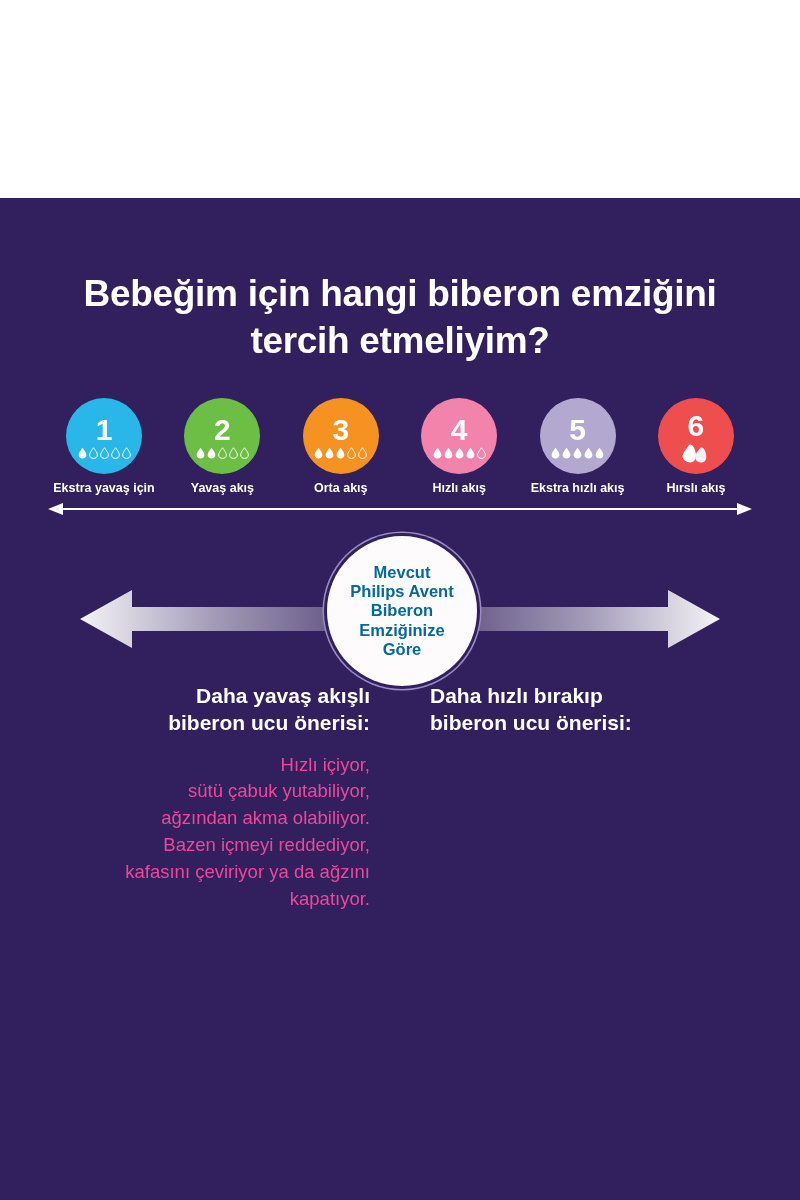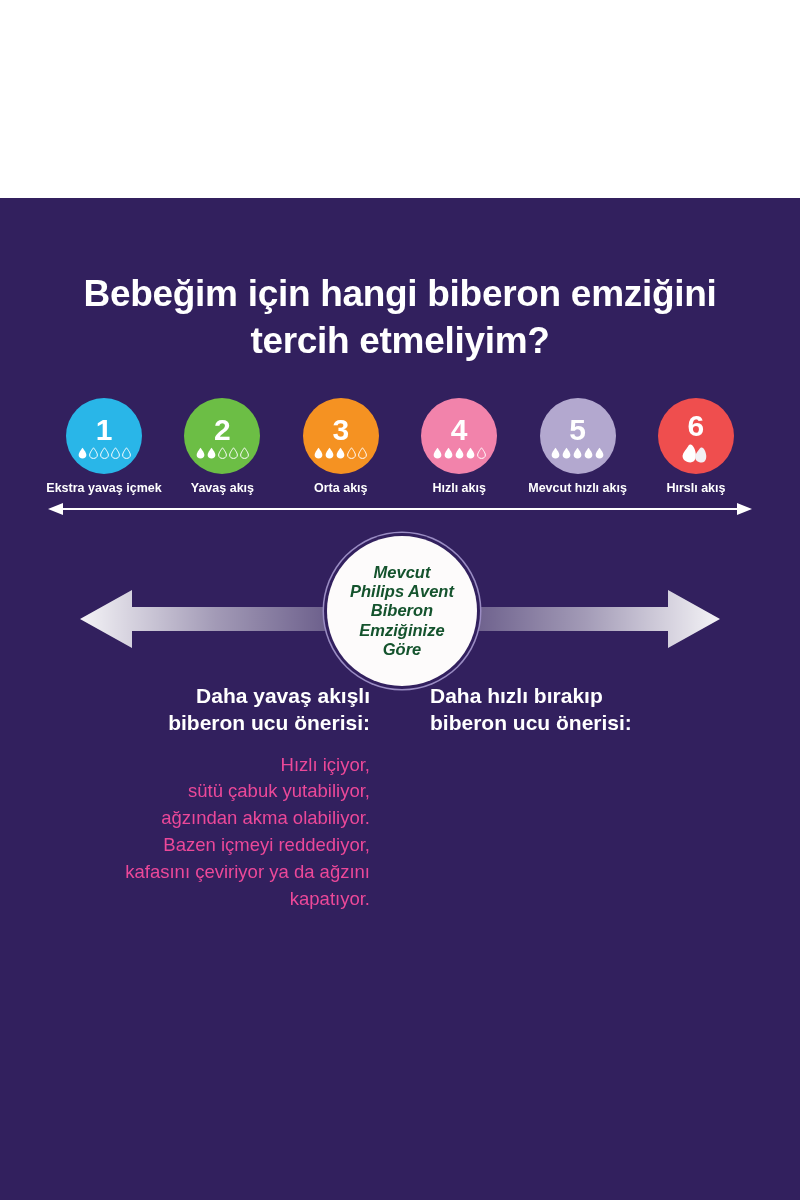--- a/index.html
+++ b/index.html
@@ -129,28 +129,27 @@
     height: 150px;
     border-radius: 50%;
     background: #fdfbfb;
     box-shadow: 0 0 0 3px #32205e, 0 0 0 4.5px #9b8dc4;
     display: flex;
     align-items: center;
     justify-content: center;
     z-index: 5;
   }
   .center-text {
-    color: #14532d;
+    color: #0369a1;
     font-size: 16.5px;
     font-weight: bold;
     line-height: 1.17;
     text-align: center;
     padding: 0 6px;
     white-space: pre-line;
-    font-style: italic;
   }
 
   
   .cols {
     position: absolute;
     left: 45px;
     top: 484px;
     width: 710px;
     display: flex;
     justify-content: space-between;
@@ -201,21 +200,21 @@
               <path d="M5 0.7 C5 0.7 9.3 6.0 9.3 8.7 C9.3 11.1 7.4 12.5 5 12.5 C2.6 12.5 0.7 11.1 0.7 8.7 C0.7 6.0 5 0.7 5 0.7 Z" fill="none" stroke="#ffffff" stroke-width="1.1"></path>
             </svg>
             <svg class="drop" viewBox="0 0 10 13">
               <path d="M5 0.7 C5 0.7 9.3 6.0 9.3 8.7 C9.3 11.1 7.4 12.5 5 12.5 C2.6 12.5 0.7 11.1 0.7 8.7 C0.7 6.0 5 0.7 5 0.7 Z" fill="none" stroke="#ffffff" stroke-width="1.1"></path>
             </svg>
             <svg class="drop" viewBox="0 0 10 13">
               <path d="M5 0.7 C5 0.7 9.3 6.0 9.3 8.7 C9.3 11.1 7.4 12.5 5 12.5 C2.6 12.5 0.7 11.1 0.7 8.7 C0.7 6.0 5 0.7 5 0.7 Z" fill="none" stroke="#ffffff" stroke-width="1.1"></path>
             </svg>
           </span>
       </div>
-      <div class="scale-label">Ekstra yavaş içmek</div>
+      <div class="scale-label">Ekstra yavaş için</div>
     </div>
 
     <div class="scale-item">
       <div class="scale-circle" style="background: rgb(108, 190, 69);">
         <span class="scale-num">2</span>
         <span class="drops">
             <svg class="drop" viewBox="0 0 10 13">
               <path d="M5 0.7 C5 0.7 9.3 6.0 9.3 8.7 C9.3 11.1 7.4 12.5 5 12.5 C2.6 12.5 0.7 11.1 0.7 8.7 C0.7 6.0 5 0.7 5 0.7 Z" fill="#ffffff"></path>
             </svg>
             <svg class="drop" viewBox="0 0 10 13">
@@ -297,21 +296,21 @@
               <path d="M5 0.7 C5 0.7 9.3 6.0 9.3 8.7 C9.3 11.1 7.4 12.5 5 12.5 C2.6 12.5 0.7 11.1 0.7 8.7 C0.7 6.0 5 0.7 5 0.7 Z" fill="#ffffff"></path>
             </svg>
             <svg class="drop" viewBox="0 0 10 13">
               <path d="M5 0.7 C5 0.7 9.3 6.0 9.3 8.7 C9.3 11.1 7.4 12.5 5 12.5 C2.6 12.5 0.7 11.1 0.7 8.7 C0.7 6.0 5 0.7 5 0.7 Z" fill="#ffffff"></path>
             </svg>
             <svg class="drop" viewBox="0 0 10 13">
               <path d="M5 0.7 C5 0.7 9.3 6.0 9.3 8.7 C9.3 11.1 7.4 12.5 5 12.5 C2.6 12.5 0.7 11.1 0.7 8.7 C0.7 6.0 5 0.7 5 0.7 Z" fill="#ffffff"></path>
             </svg>
           </span>
       </div>
-      <div class="scale-label">Mevcut hızlı akış</div>
+      <div class="scale-label">Ekstra hızlı akış</div>
     </div>
 
     <div class="scale-item">
       <div class="scale-circle" style="background: rgb(239, 78, 78);">
         <span class="scale-num">6</span>
         <span class="blob-icon">
           <svg viewBox="0 0 30 20" width="30" height="20" aria-hidden="true">
             <path d="M9.5 19.4 C4.2 19.4 1.2 16.2 1.6 12.6 C2.0 9.0 5.2 6.4 7.0 3.4 C8.0 1.6 9.8 1.0 11.2 2.3 C13.2 4.1 14.4 7.6 14.8 10.8 C15.2 14.0 14.4 19.4 9.5 19.4 Z" fill="#ffffff"></path>
             <path d="M20.8 19.4 C16.4 19.4 13.8 16.8 14.2 13.4 C14.6 10.4 17.0 8.2 18.6 5.8 C19.5 4.4 21.0 4.0 22.1 5.1 C23.8 6.7 24.9 9.6 25.2 12.3 C25.5 15.1 24.9 19.4 20.8 19.4 Z" fill="#f2f0f4"></path>
           </svg>

